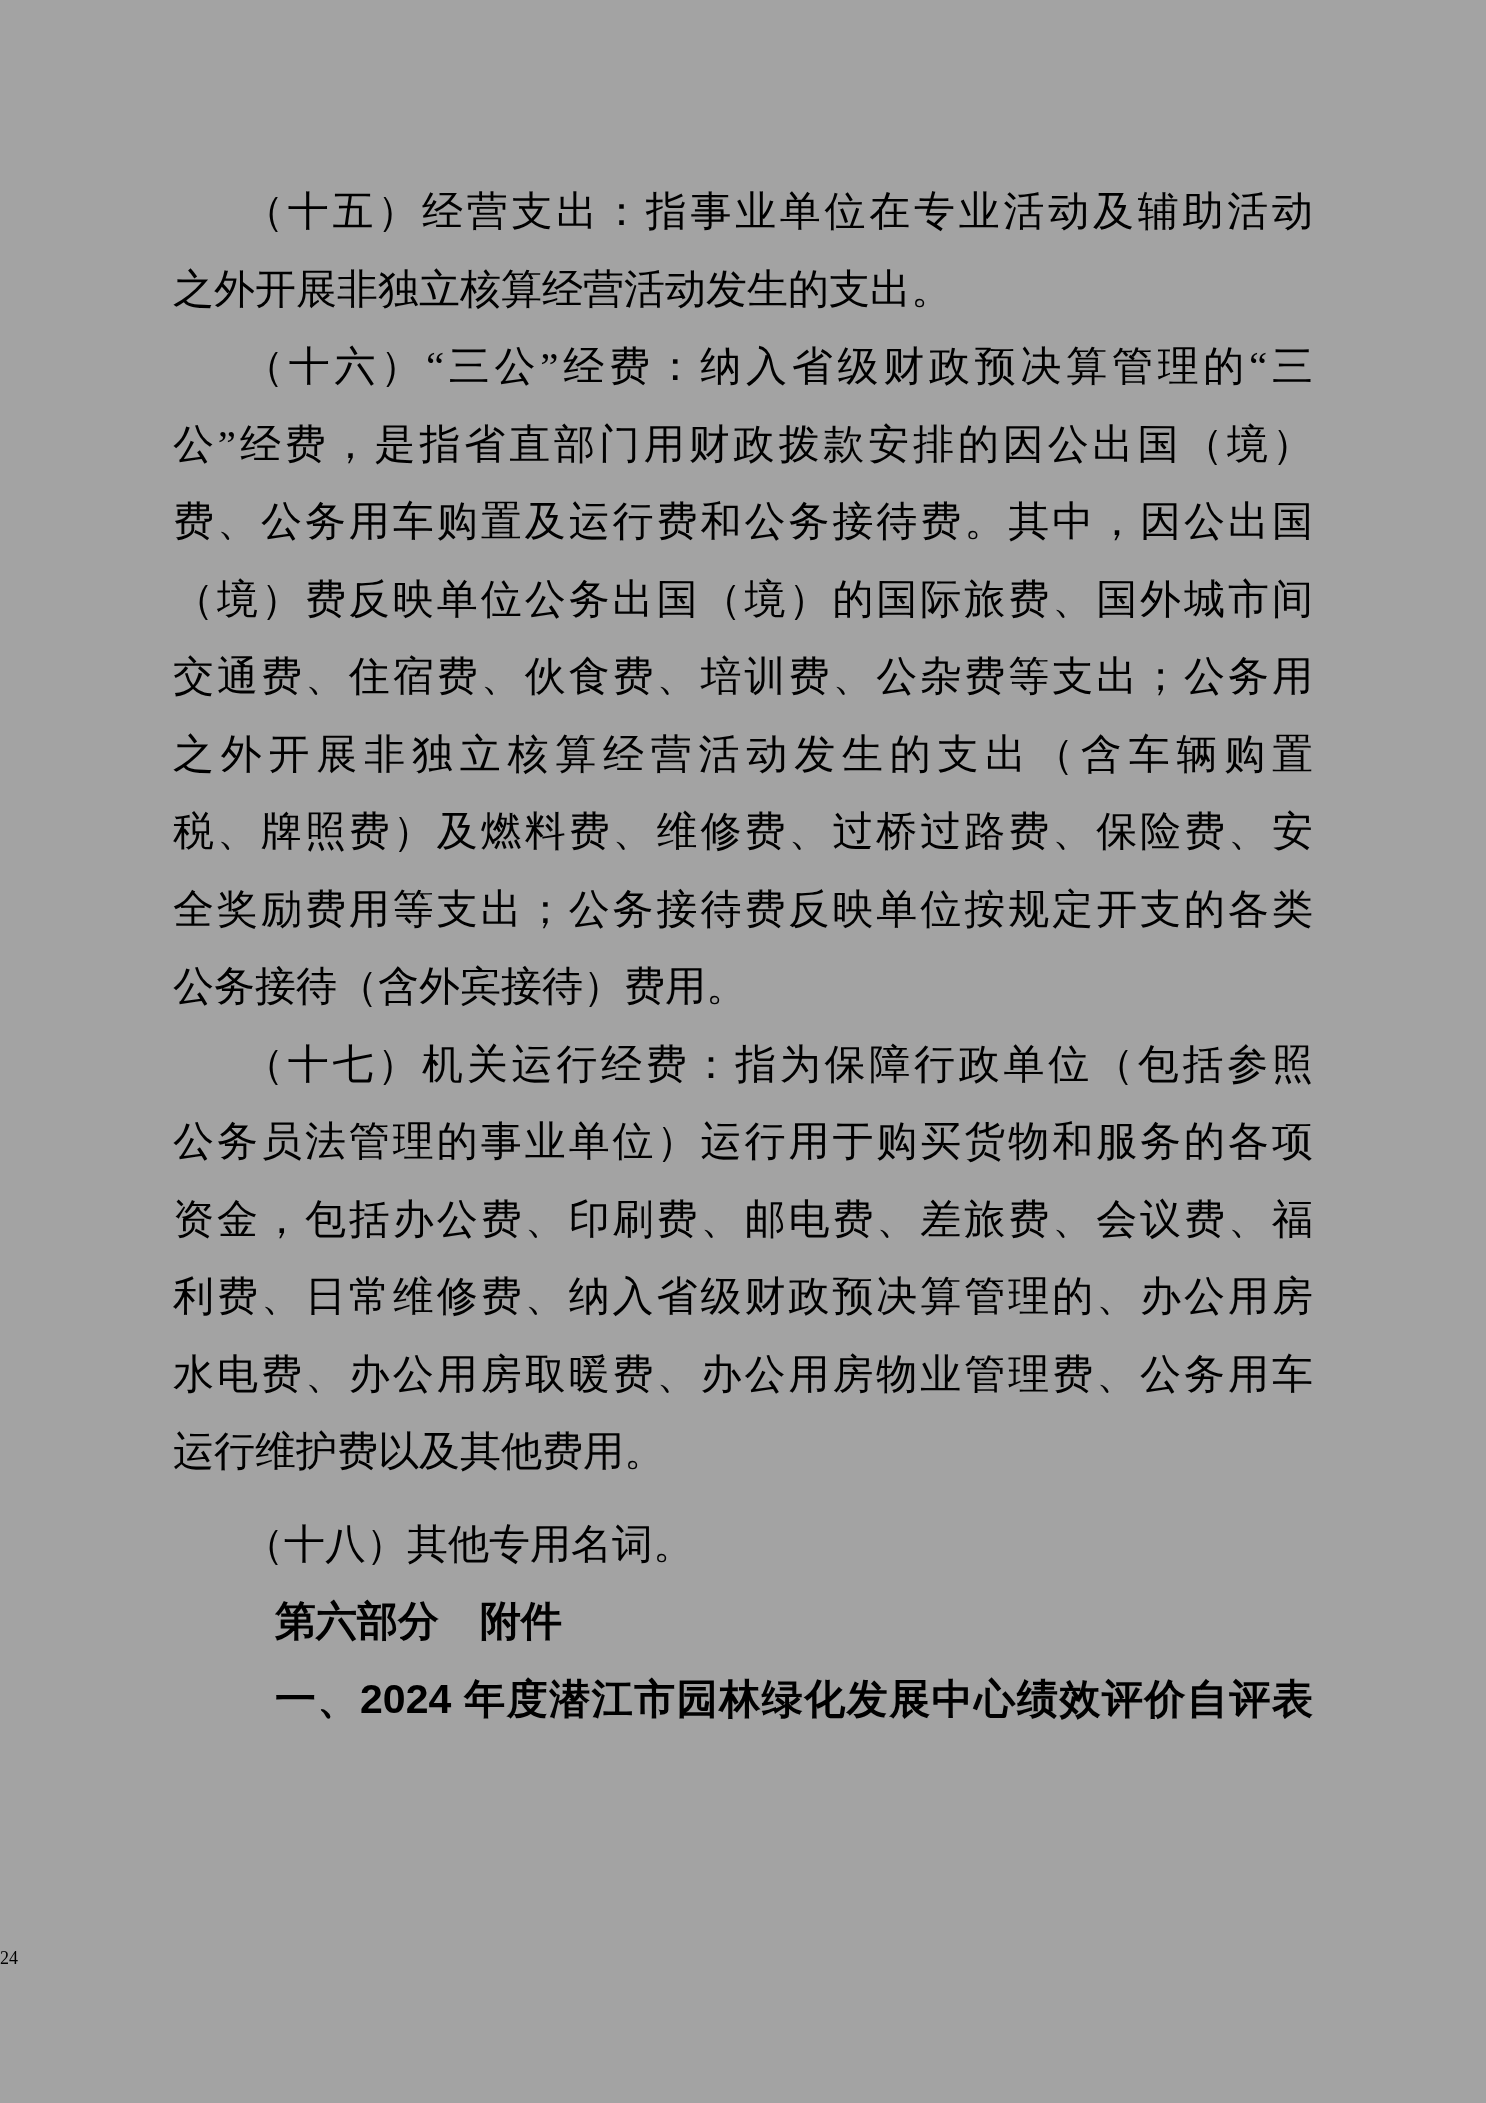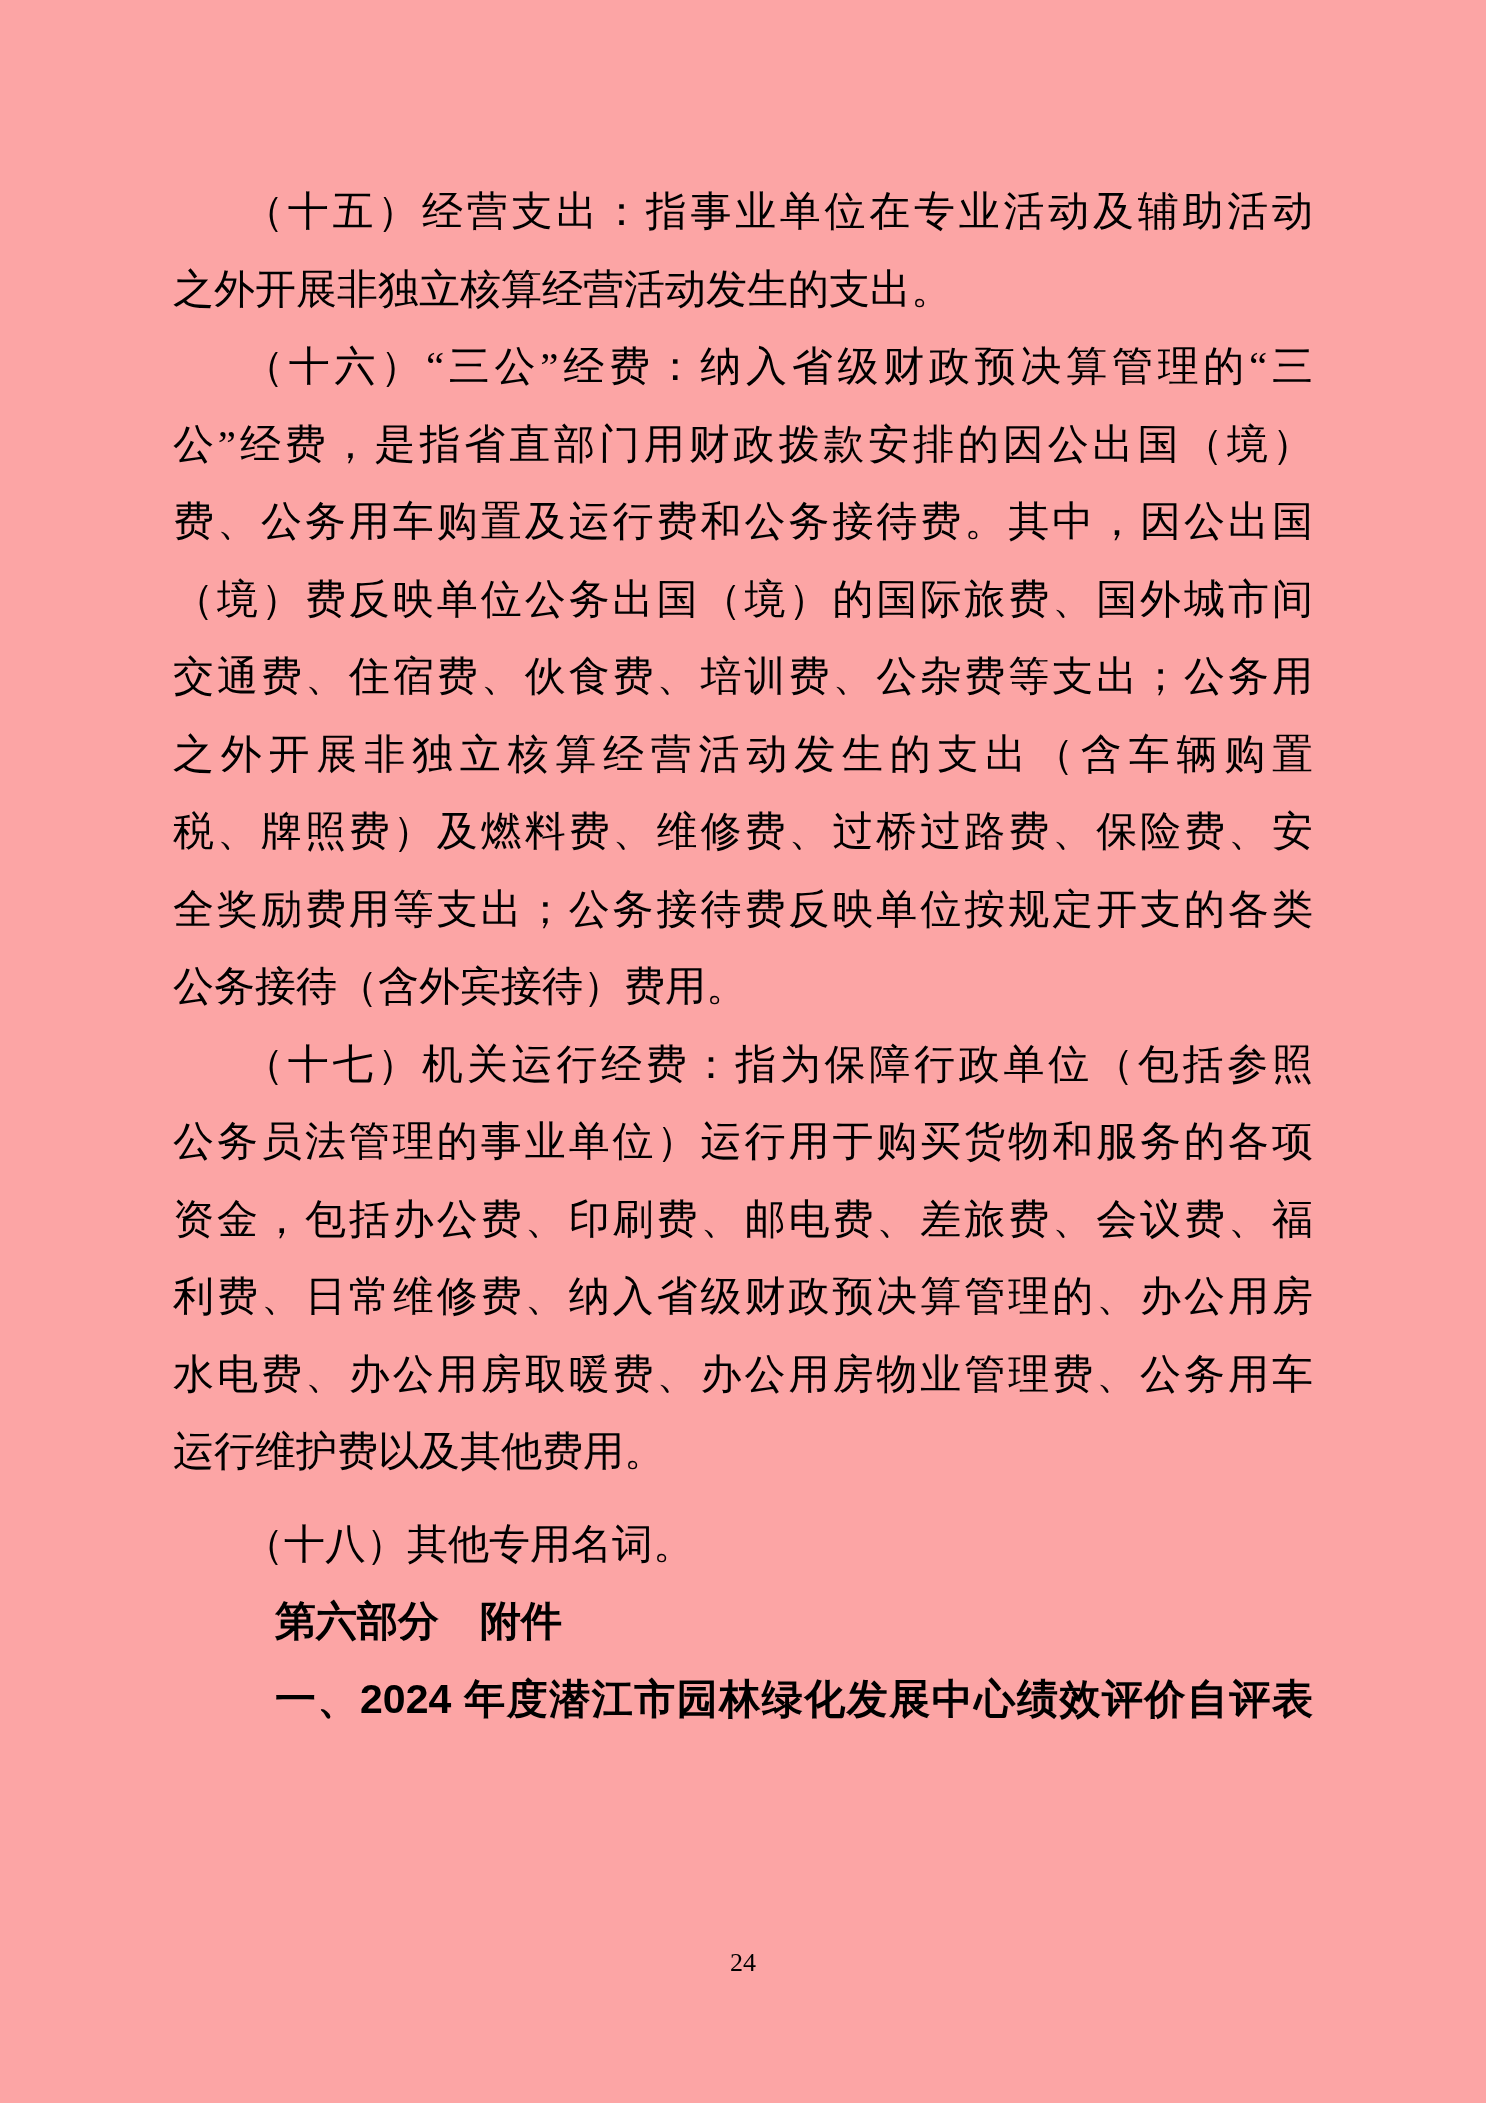--- a/index.html
+++ b/index.html
@@ -4,21 +4,21 @@
 <style>
   html, body {
     margin: 0;
     padding: 0;
     background: #ffffff;
   }
   .page {
     position: relative;
     width: 1486px;
     height: 2103px;
-    background: #fca5a5;
+    background: #a3a3a3;
     color: #000000;
     font-family: "Liberation Serif", "DejaVu Serif", serif;
     overflow: hidden;
   }
   .content {
     position: absolute;
     left: 173px;
     top: 173px;
     width: 1140px;
   }
@@ -44,22 +44,22 @@
     margin-left: 32px;
   }
   .line.gap {
     margin-top: 15px;
   }
   .page-number {
     position: absolute;
     left: 0;
     right: 0;
     top: 1948px;
-    text-align: center;
-    font-size: 26px;
+    text-align: left;
+    font-size: 18px;
     font-family: "Liberation Serif", "DejaVu Serif", serif;
     color: #000000;
   }
 </style>
 </head>
 <body>
 
 <div class="page">
   <div class="content">
 

